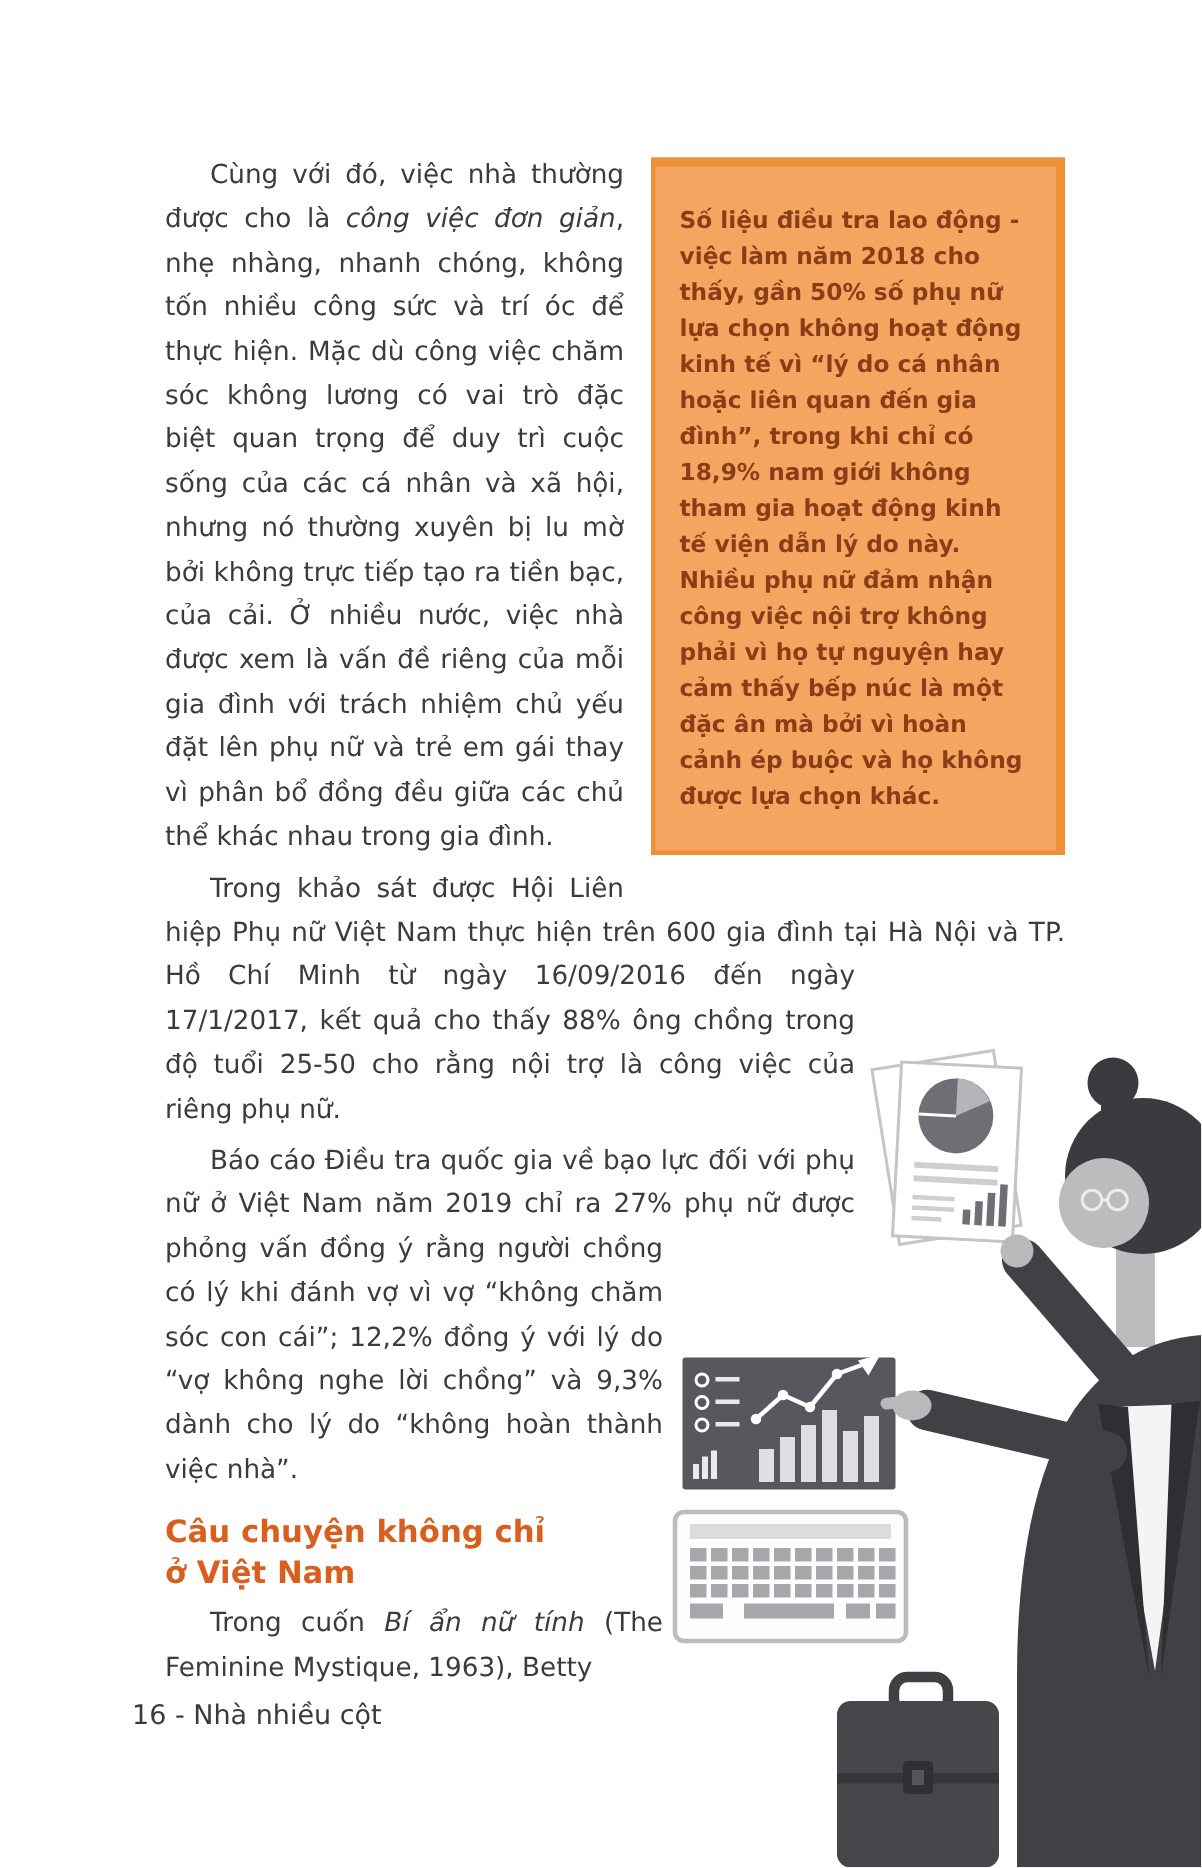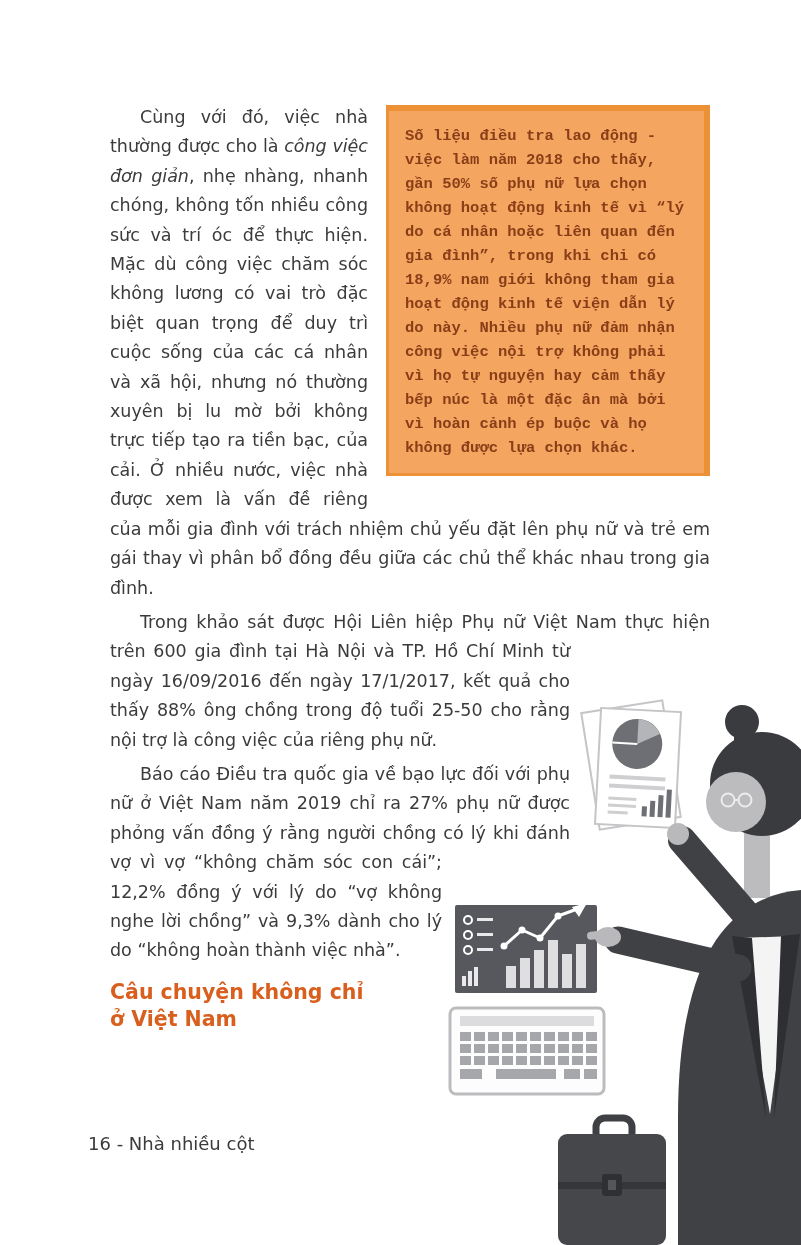--- a/index.html
+++ b/index.html
@@ -6,24 +6,24 @@
   .page {
     position:relative; width:801px; height:1245px; background:#ffffff;
     overflow:hidden; font-family:"DejaVu Sans","Liberation Sans",sans-serif;
   }
   .content { position:absolute; left:110px; top:103px; width:600px; }
   .para {
     margin:0 0 5px 0; font-size:17.5px; line-height:29.4px; color:#3b3b3b;
     text-align:justify; text-indent:30px;
   }
   .callout {
-    float:right; width:324px; box-sizing:border-box;
-    margin:2px 0 10px 18px; padding:13px 16px;
+    float:right; width:276px; box-sizing:border-box;
+    margin:2px 0 10px 18px; padding:24px 16px;
     background:#f4a661;
-    border:3px solid #ec9136; border-top-width:6px; border-right-width:6px;font-family:Liberation Mono, monospace;
+    border:3px solid #ec9136; border-top-width:6px; border-right-width:6px;
   }
   .callout p {
     margin:0; font-size:15.5px; line-height:24px; font-weight:bold;
     color:#8a3e18; text-align:left; text-indent:0;
   }
   .spacer { float:right; clear:right; }
   .s0 { width:0;     height:58px;  }
   .s1 { width:140px; height:210px; }
   .s2 { width:268px; height:620px; }
   h2.section-heading {
@@ -48,20 +48,21 @@
     </aside>
 
     <p class="para"><span>Cùng với đó, việc nhà thường được cho là </span><em>công việc đơn giản</em><span>, nhẹ nhàng, nhanh chóng, không tốn nhiều công sức và trí óc để thực hiện. Mặc dù công việc chăm sóc không lương có vai trò đặc biệt quan trọng để duy trì cuộc sống của các cá nhân và xã hội, nhưng nó thường xuyên bị lu mờ bởi không trực tiếp tạo ra tiền bạc, của cải. Ở nhiều nước, việc nhà được xem là vấn đề riêng của mỗi gia đình với trách nhiệm chủ yếu đặt lên phụ nữ và trẻ em gái thay vì phân bổ đồng đều giữa các chủ thể khác nhau trong gia đình.</span></p>
 
     <p class="para"><span class="spacer s0"></span><span class="spacer s1"></span><span class="spacer s2"></span><span>Trong khảo sát được Hội Liên hiệp Phụ nữ Việt Nam thực hiện trên 600 gia đình tại Hà Nội và TP. Hồ Chí Minh từ ngày 16/09/2016 đến ngày 17/1/2017, kết quả cho thấy 88% ông chồng trong độ tuổi 25-50 cho rằng nội trợ là công việc của riêng phụ nữ.</span></p>
 
     <p class="para"><span>Báo cáo Điều tra quốc gia về bạo lực đối với phụ nữ ở Việt Nam năm 2019 chỉ ra 27% phụ nữ được phỏng vấn đồng ý rằng người chồng có lý khi đánh vợ vì vợ “không chăm sóc con cái”; 12,2% đồng ý với lý do “vợ không nghe lời chồng” và 9,3% dành cho lý do “không hoàn thành việc nhà”.</span></p>
 
     <h2 class="section-heading">Câu chuyện không chỉ ở Việt Nam</h2>
 
+    <p class="para"><span>Trong cuốn </span><em>Bí ẩn nữ tính</em><span> (The Feminine Mystique, 1963), Betty</span></p>
 
   </div>
 
   <div class="footer">16 - Nhà nhiều cột</div>
 
   <svg class="illustration" viewBox="0 0 361 557" xmlns="http://www.w3.org/2000/svg">
 
     <g>
       <rect x="150" y="18" width="82" height="118" fill="#ffffff" stroke="#c5c5c8" stroke-width="2" transform="rotate(-9 191 77)"></rect>
       <rect x="158" y="22" width="80" height="116" fill="#ffffff" stroke="#c5c5c8" stroke-width="2" transform="rotate(3 198 80)"></rect>

